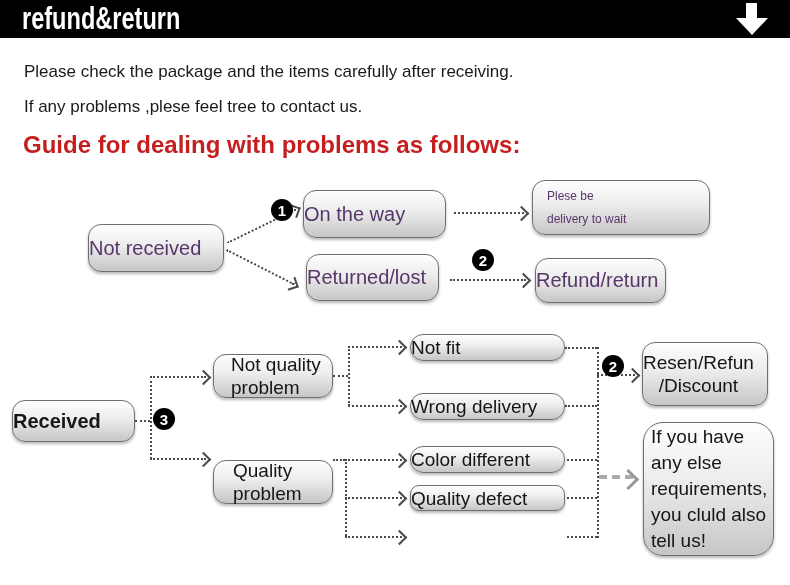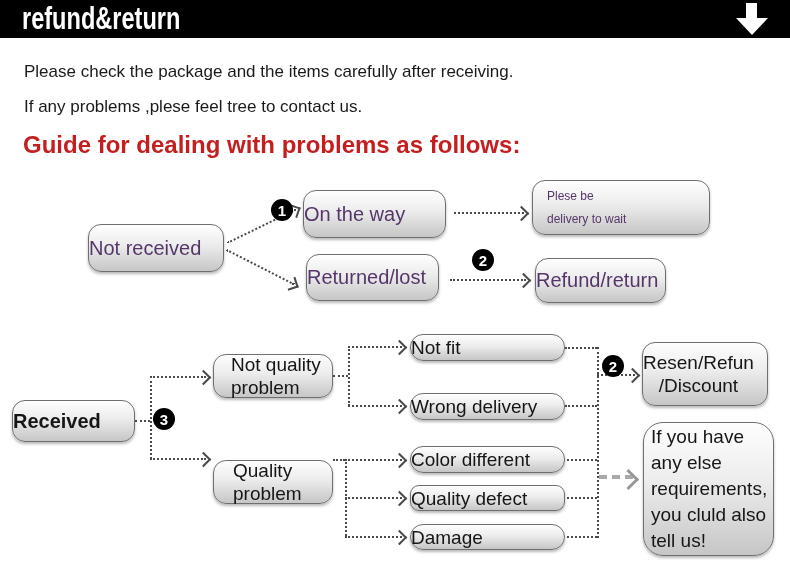--- a/index.html
+++ b/index.html
@@ -167,23 +167,20 @@
   </div>
   <div class="node" style="left:410px;top:393px;width:155px;height:27px;">
     <span>Wrong delivery</span>
   </div>
   <div class="node" style="left:410px;top:446px;width:155px;height:27px;">
     <span>Color different</span>
   </div>
   <div class="node" style="left:410px;top:485px;width:155px;height:26px;border-radius:9px;">
     <span>Quality defect</span>
   </div>
-  <div class="node" style="left:410px;top:524px;width:155px;height:26px;">
-    <span>Damage</span>
-  </div>
 
   <div class="hl" style="left:565px;top:347px;width:32px;"></div>
   <div class="hl" style="left:565px;top:405px;width:32px;"></div>
   <div class="hl" style="left:567px;top:459px;width:30px;"></div>
   <div class="hl" style="left:567px;top:497px;width:30px;"></div>
   <div class="hl" style="left:567px;top:536px;width:30px;"></div>
   <div class="vl" style="left:597px;top:347px;height:191px;"></div>
 
   <div class="badge" style="left:602px;top:355px;">
       <span>2</span>

